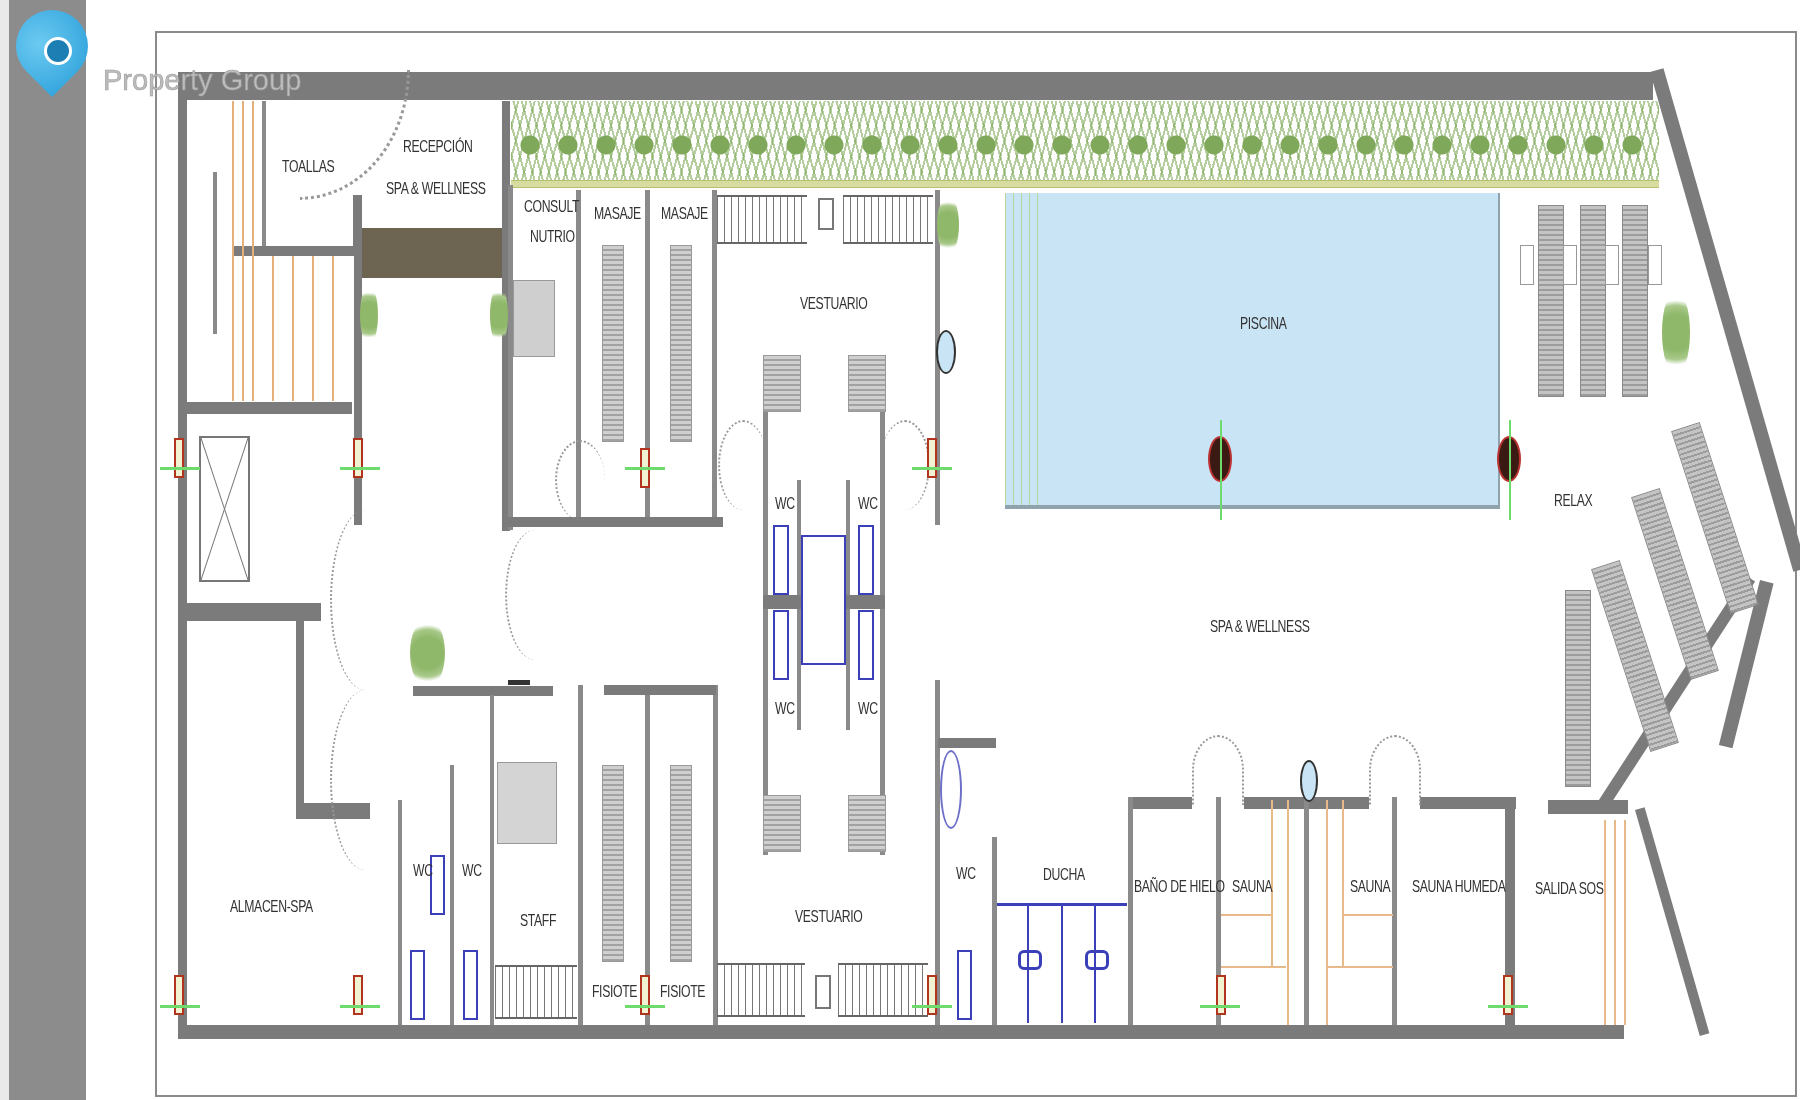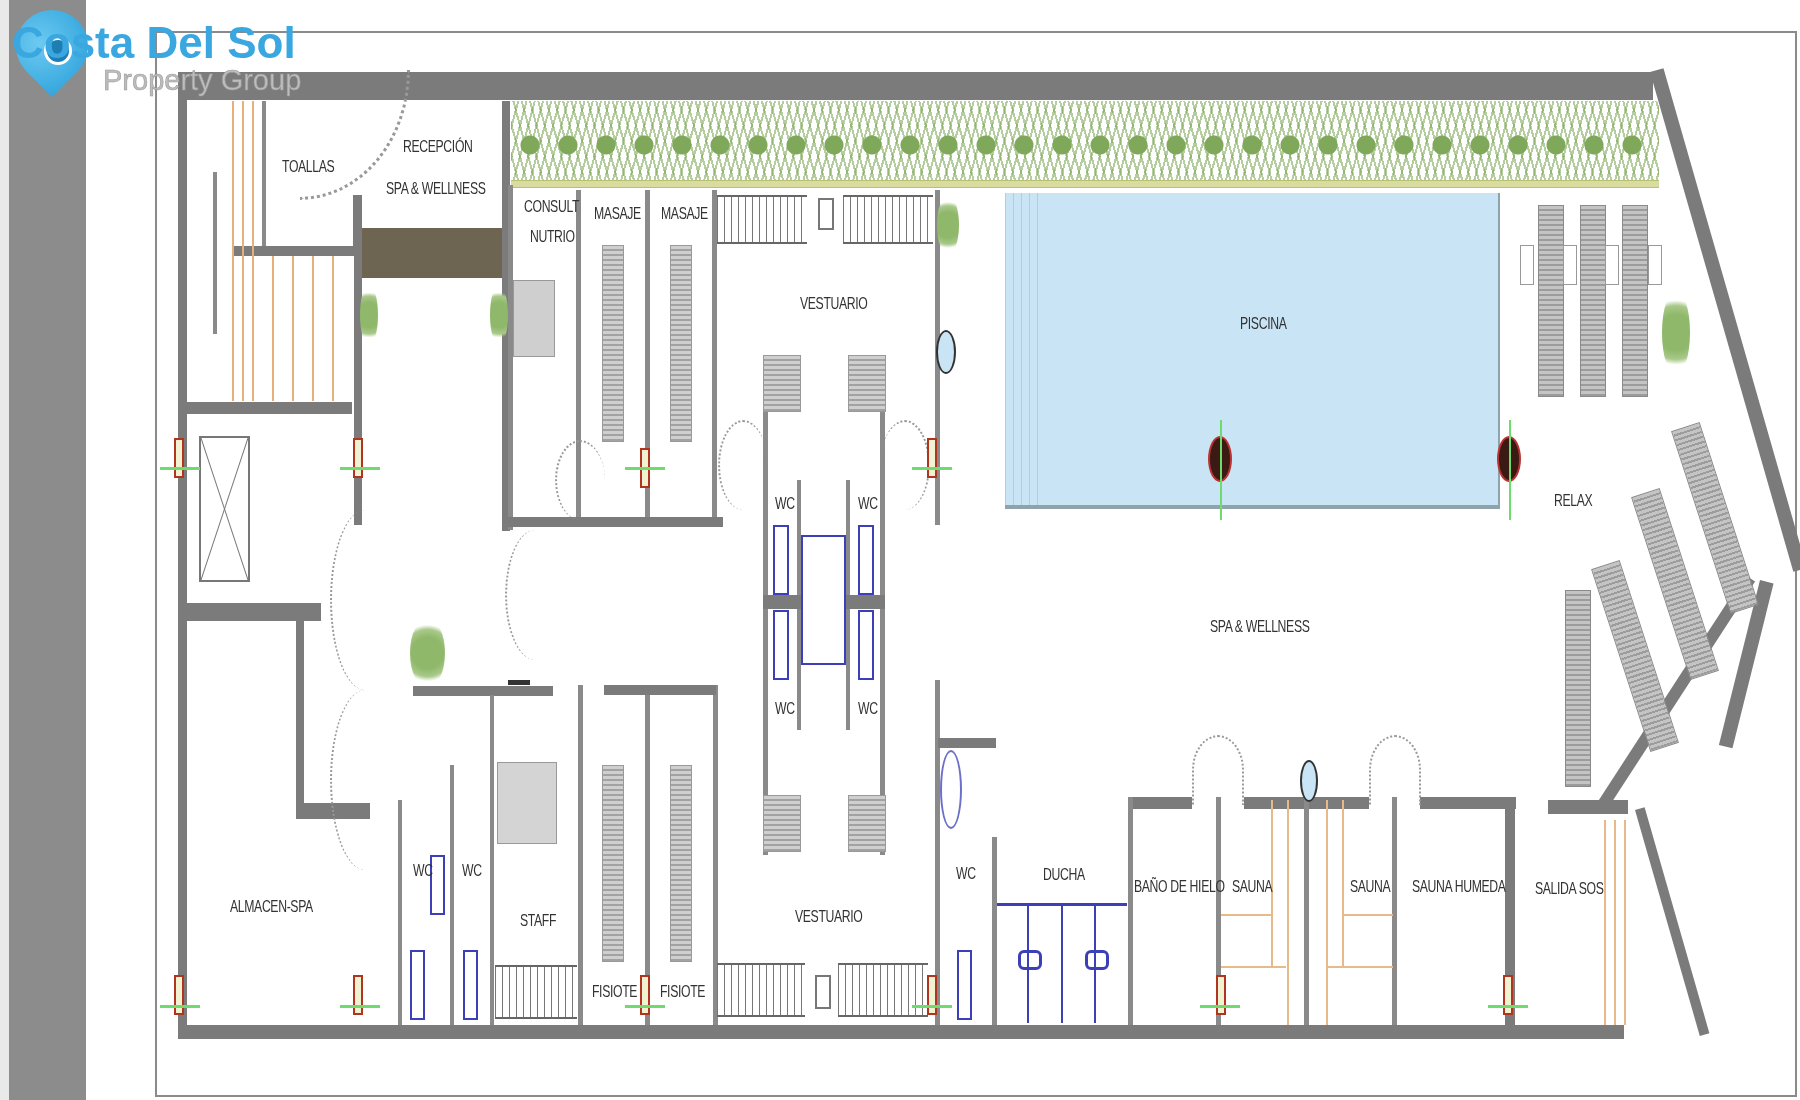--- a/index.html
+++ b/index.html
@@ -253,15 +253,14 @@
   <div class="lbl" style="left:1134px;top:878px;">BAÑO DE HIELO</div>
   <div class="lbl" style="left:1232px;top:878px;">SAUNA</div>
   <div class="lbl" style="left:1350px;top:878px;">SAUNA</div>
   <div class="lbl" style="left:1412px;top:878px;">SAUNA HUMEDA</div>
   <div class="lbl" style="left:1535px;top:880px;">SALIDA SOS</div>
 </div>
 
 <div class="abs" style="left:0;top:0;width:320px;height:115px;">
   <div class="logo-pin"></div>
   <div class="logo-hole"></div>
-  <div class="logo-title">Costa Del Sol</div>
   <div class="logo-sub">Property Group</div>
 </div>
 
 </body></html>

